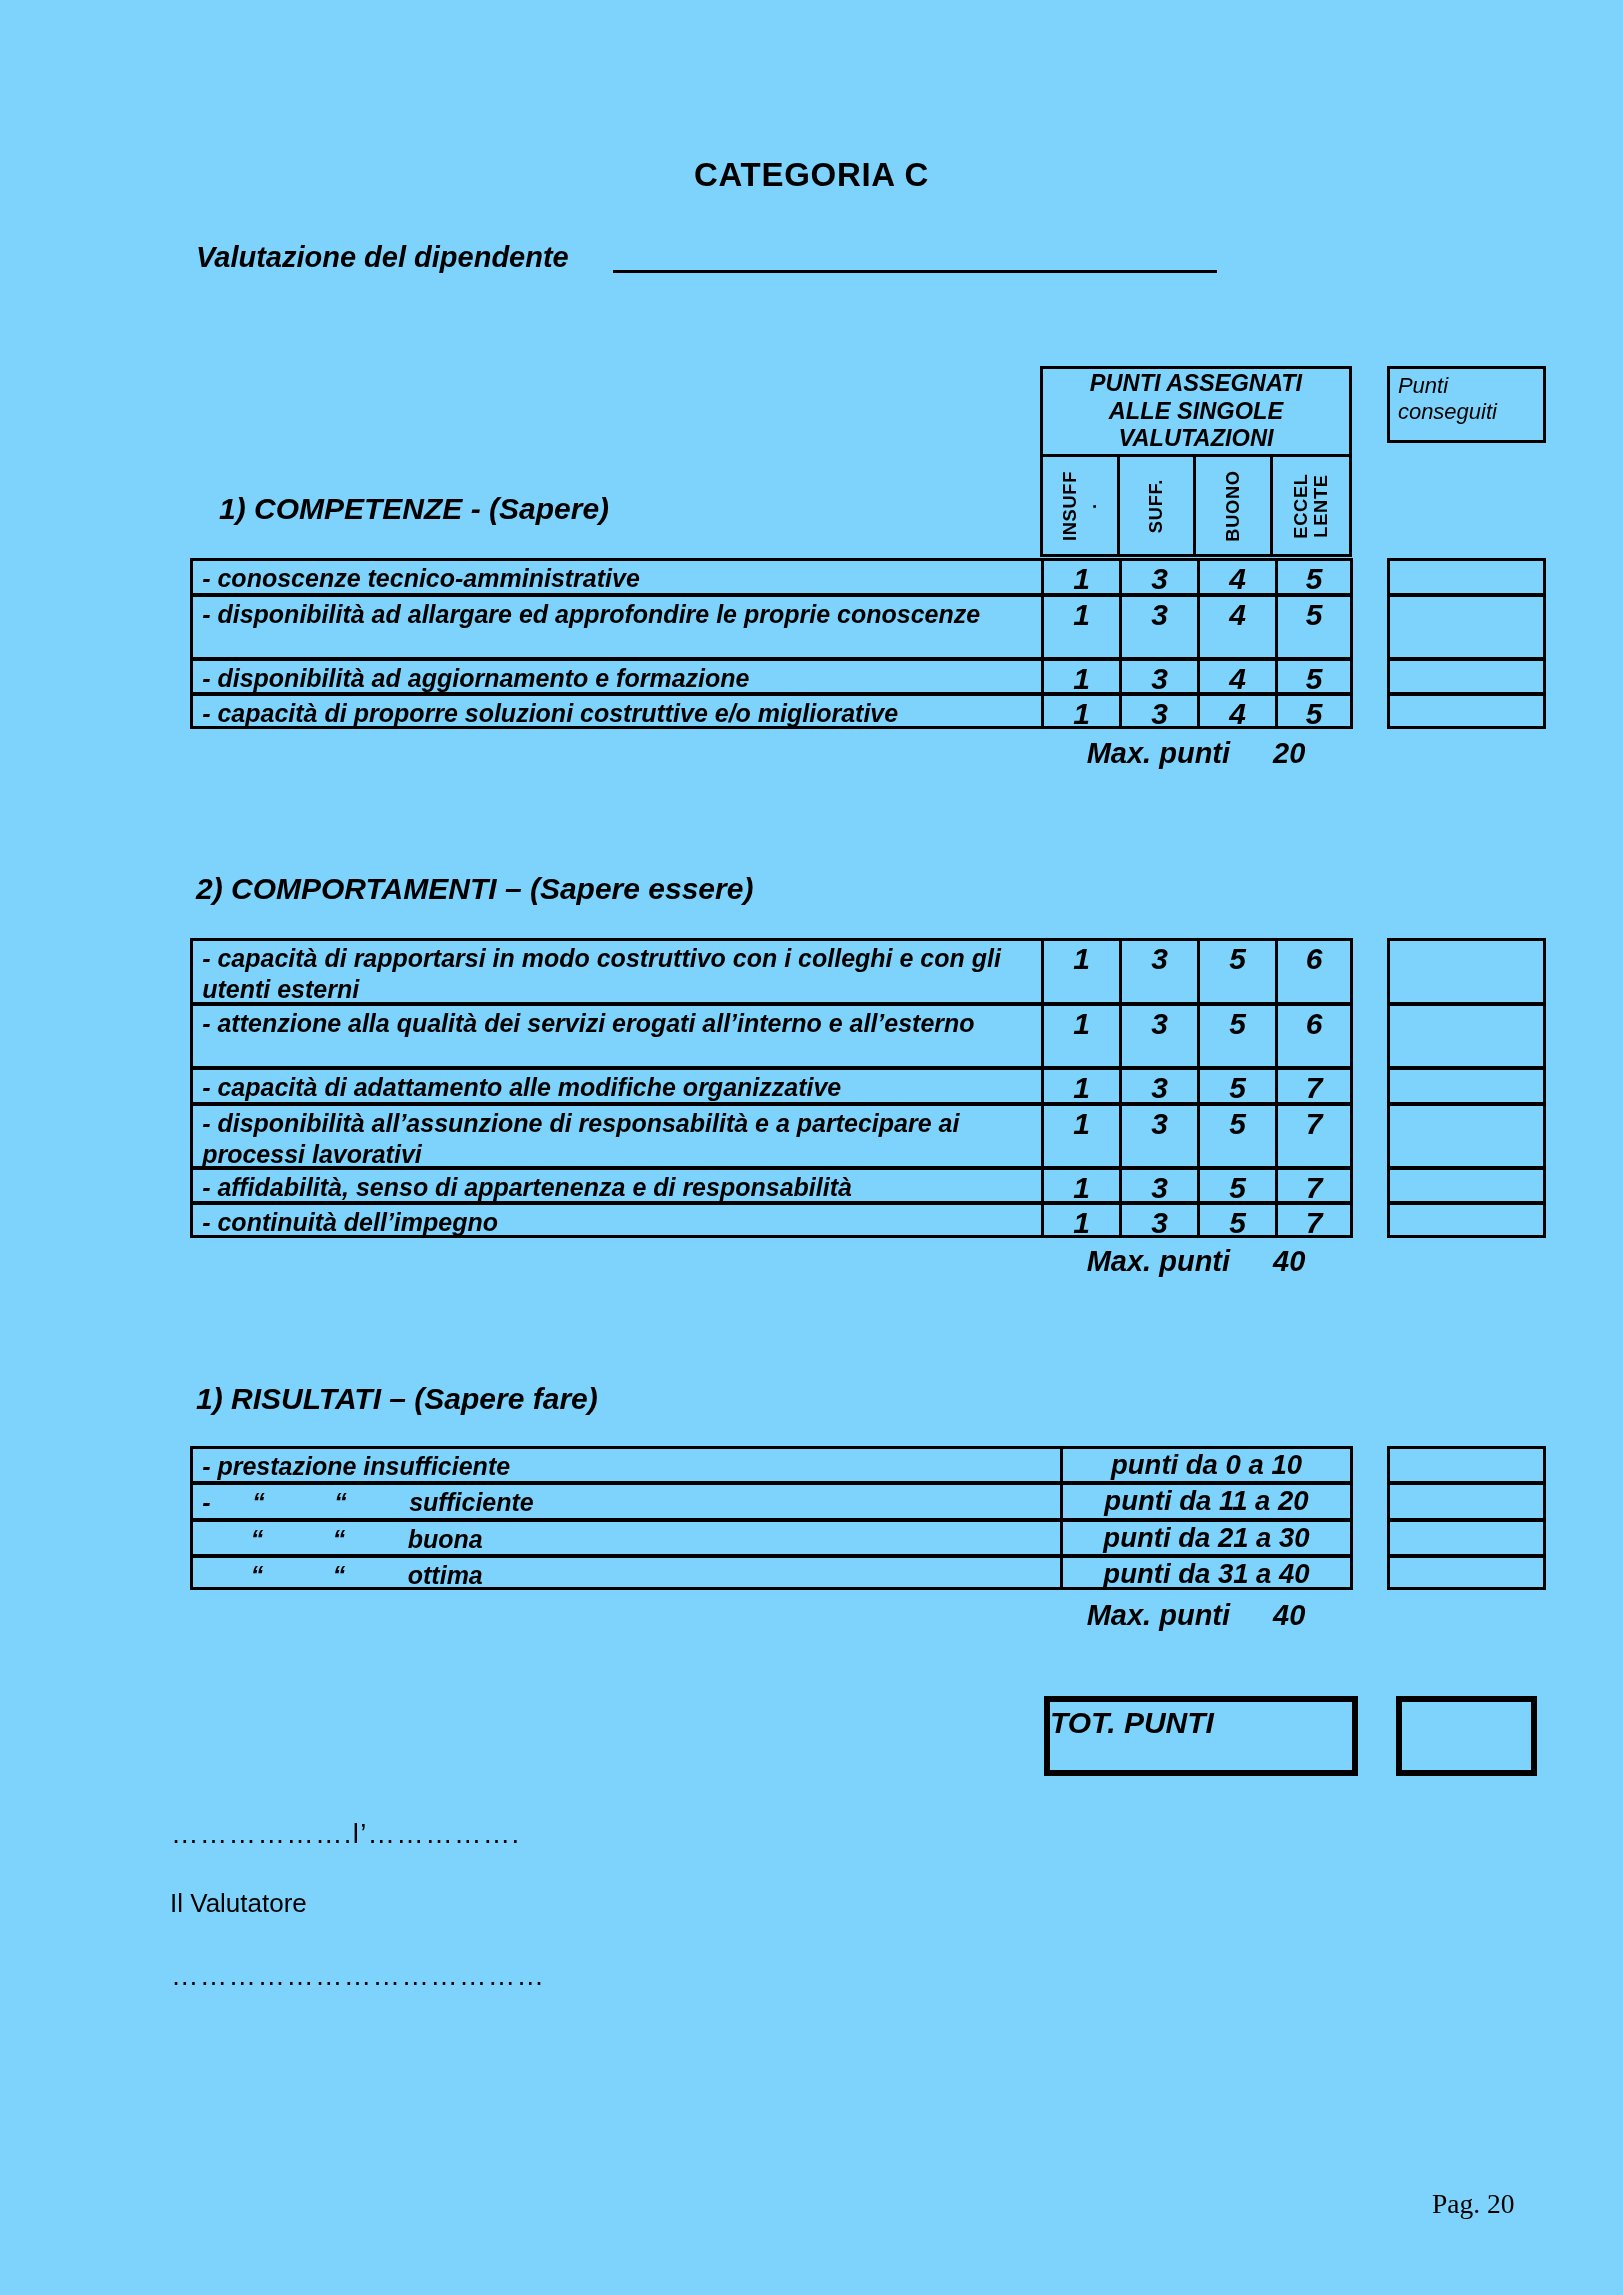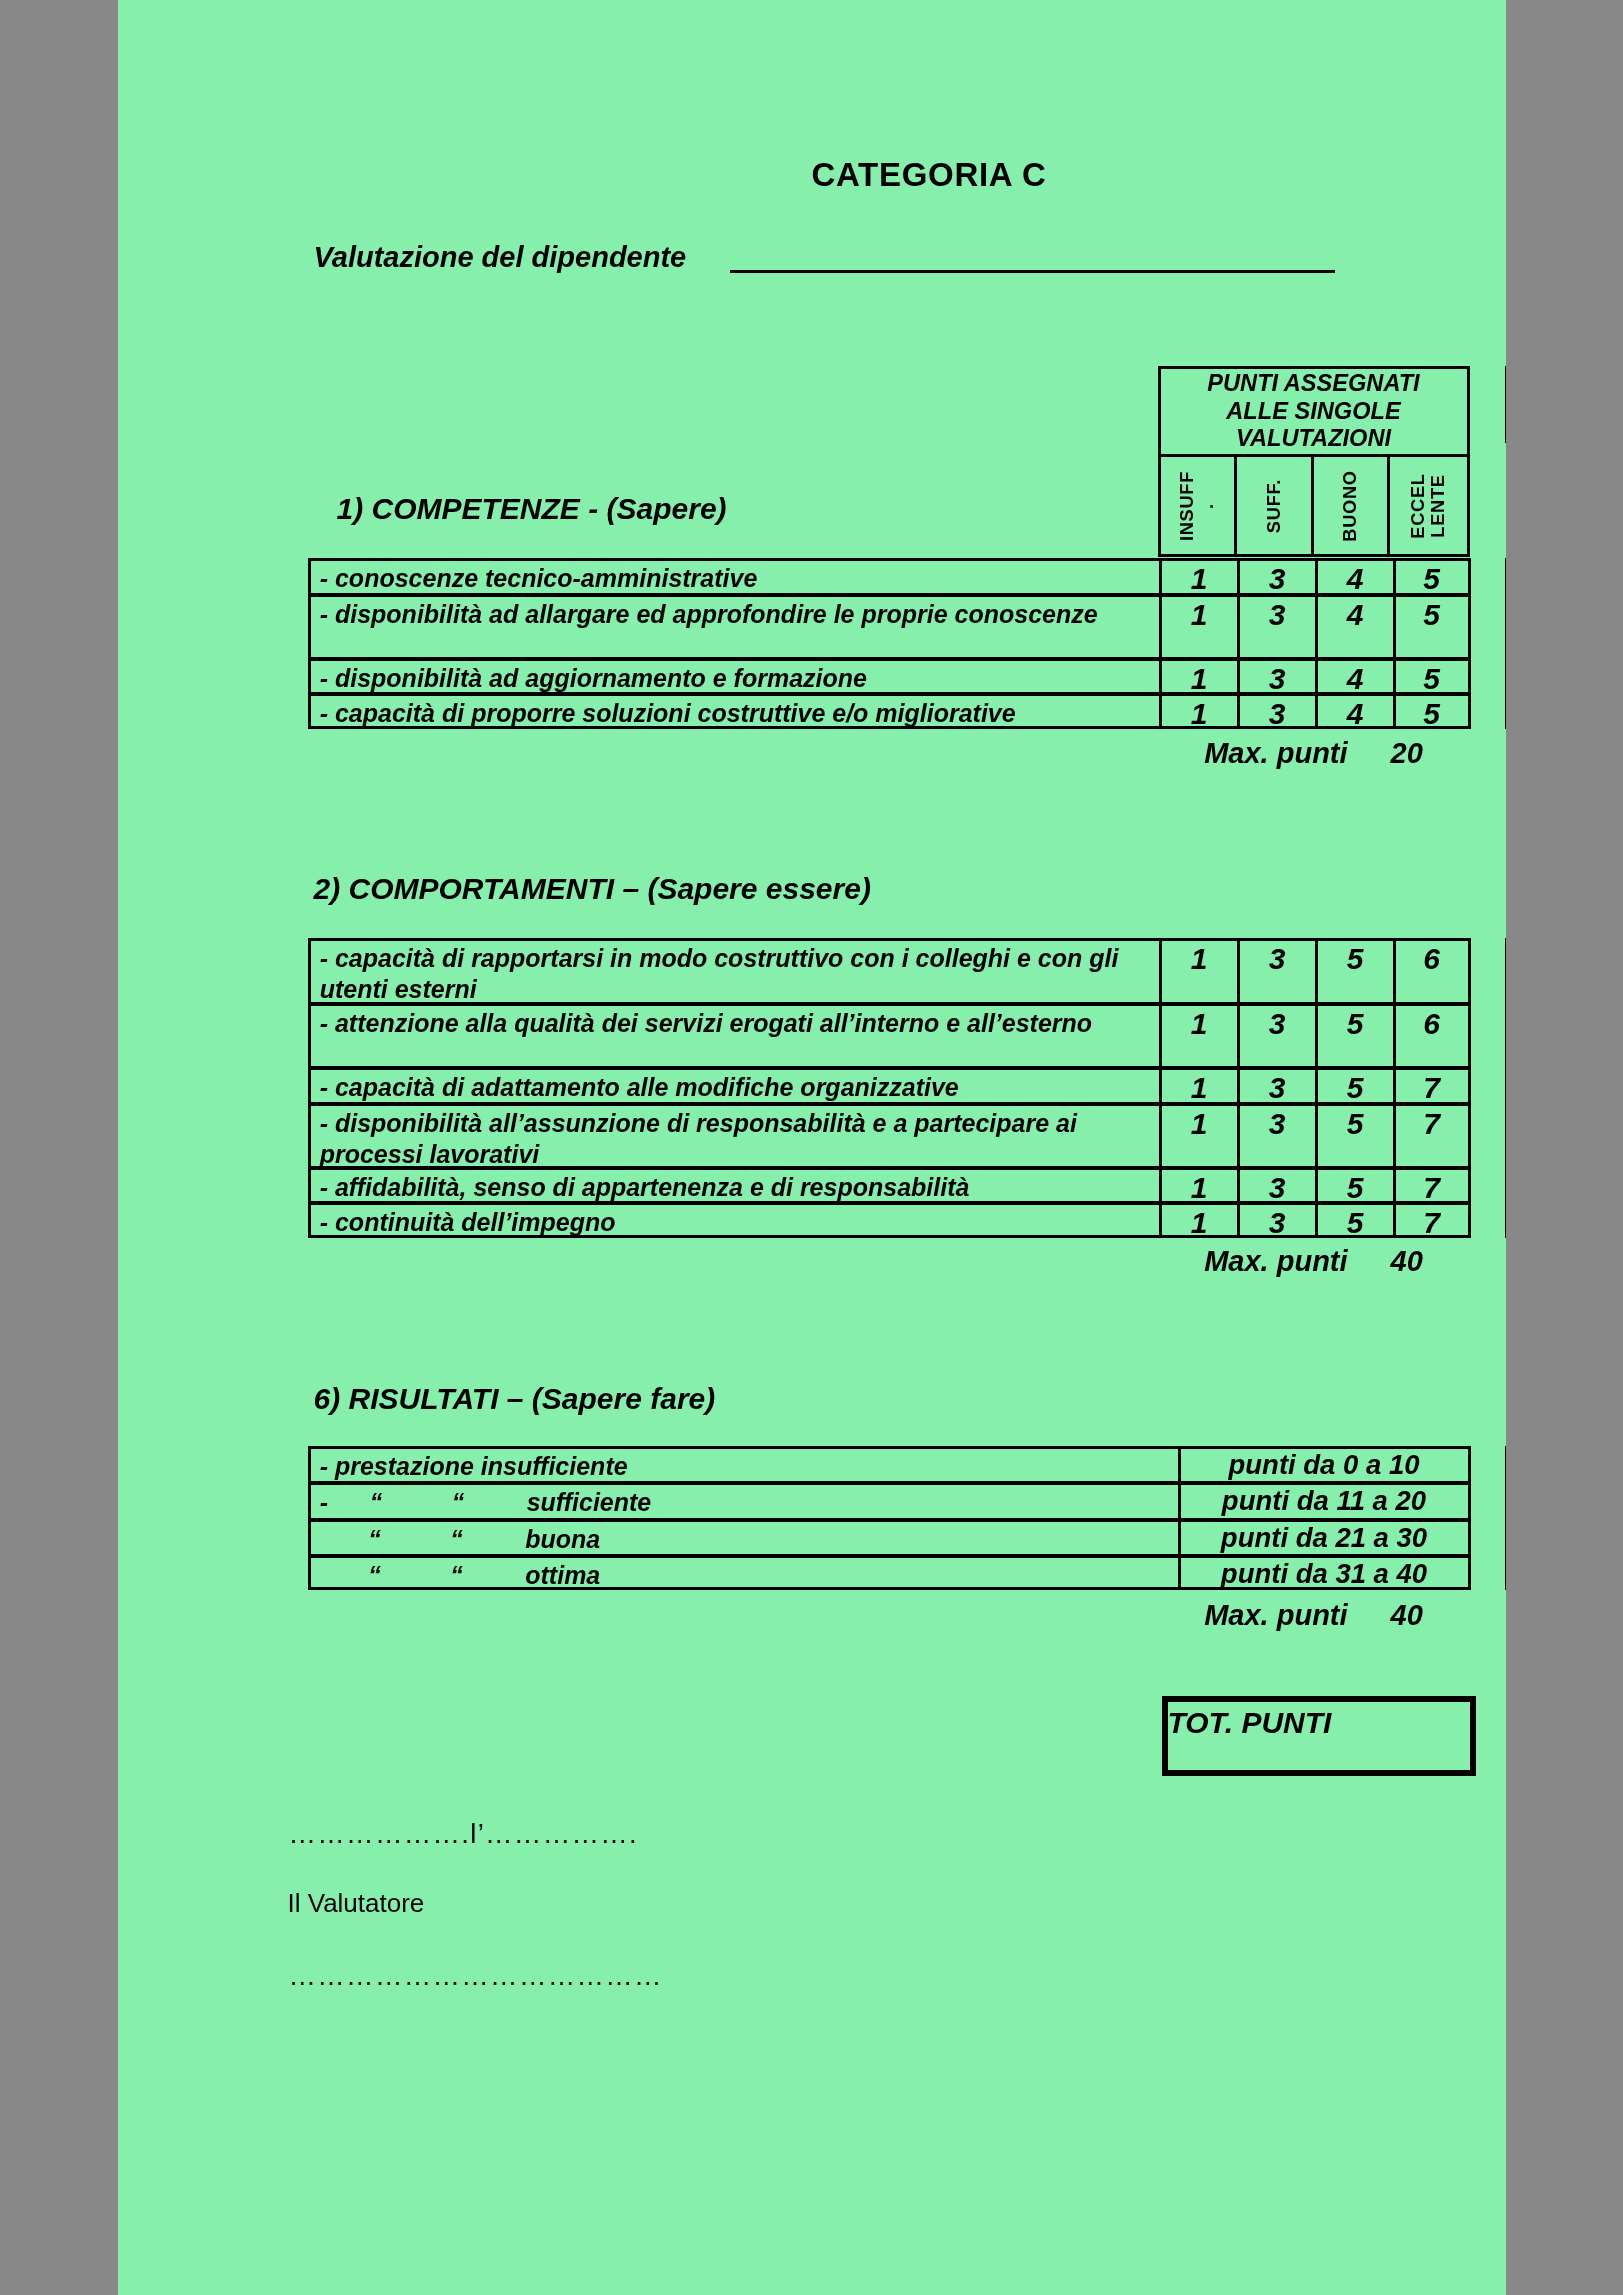--- a/index.html
+++ b/index.html
@@ -1,17 +1,17 @@
 <!DOCTYPE html>
 <html style="font-size:10.5px"><head>
 <meta charset="utf-8">
 <style>
   html,body { margin:0; padding:0; background:#888; }
   #page {
-    position:relative; width:1388px; height:2295px; background:#86efac;
+    position:relative; width:1623px; height:2295px; background:#7dd3fc;
     font-family:"Liberation Sans", sans-serif; color:#000;
     margin:0 auto; overflow:hidden;
   }
   .abs { position:absolute; }
 
   
   #title { left:0; top:156px; width:1623px; text-align:center;
            font-size:33px; font-weight:bold; letter-spacing:0.7px; }
 
   
@@ -214,21 +214,21 @@
     <div class="rcell"></div>
     <div class="rcell"></div>
     <div class="rcell lr"></div>
   </div>
 
   <div id="max2" class="abs maxline">
     <span>Max. punti</span>
     <span>40</span>
   </div>
 
-  <div id="h3" class="abs sec-h">6) RISULTATI – (Sapere fare)</div>
+  <div id="h3" class="abs sec-h">1) RISULTATI – (Sapere fare)</div>
 
   <div id="t3" class="abs tbl">
     <div class="cell desc pre">- prestazione insufficiente</div>
     <div class="cell range lc">punti da 0 a 10</div>
 
     <div class="cell desc pre">-      “          “         sufficiente</div>
     <div class="cell range lc">punti da 11 a 20</div>
 
     <div class="cell desc pre">       “          “         buona</div>
     <div class="cell range lc">punti da 21 a 30</div>

